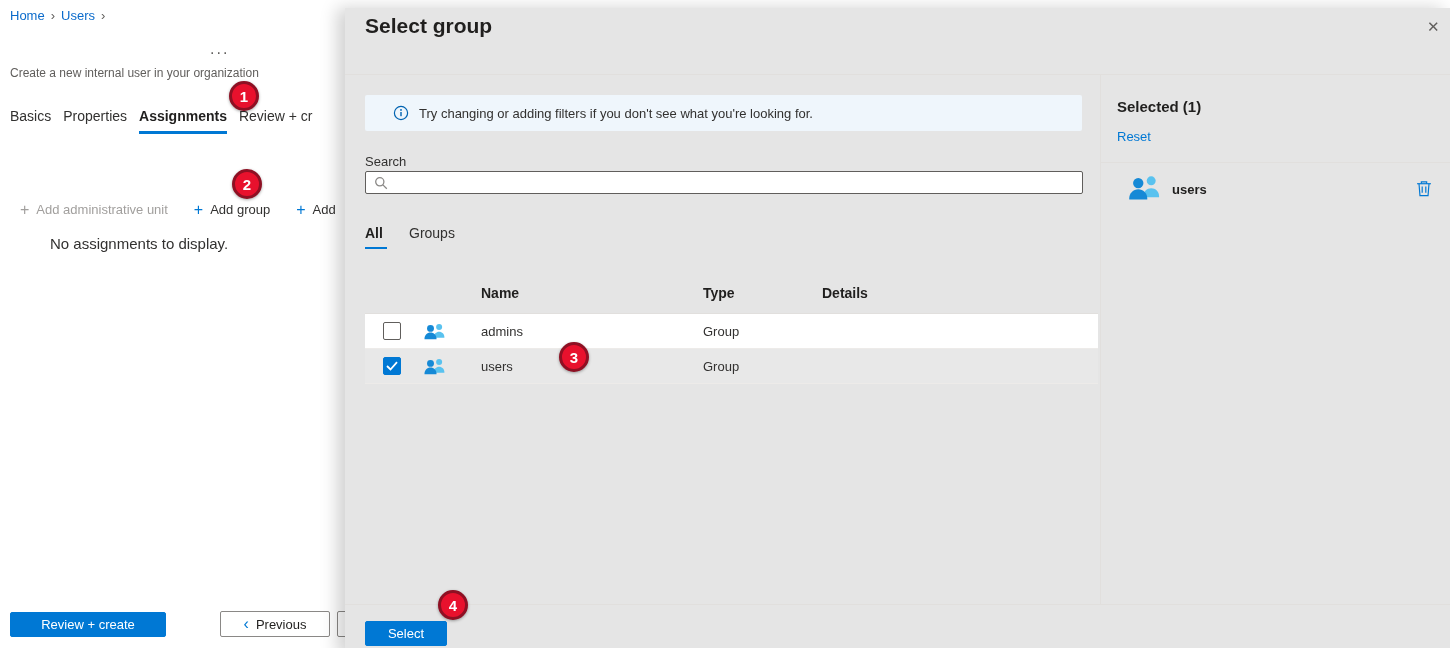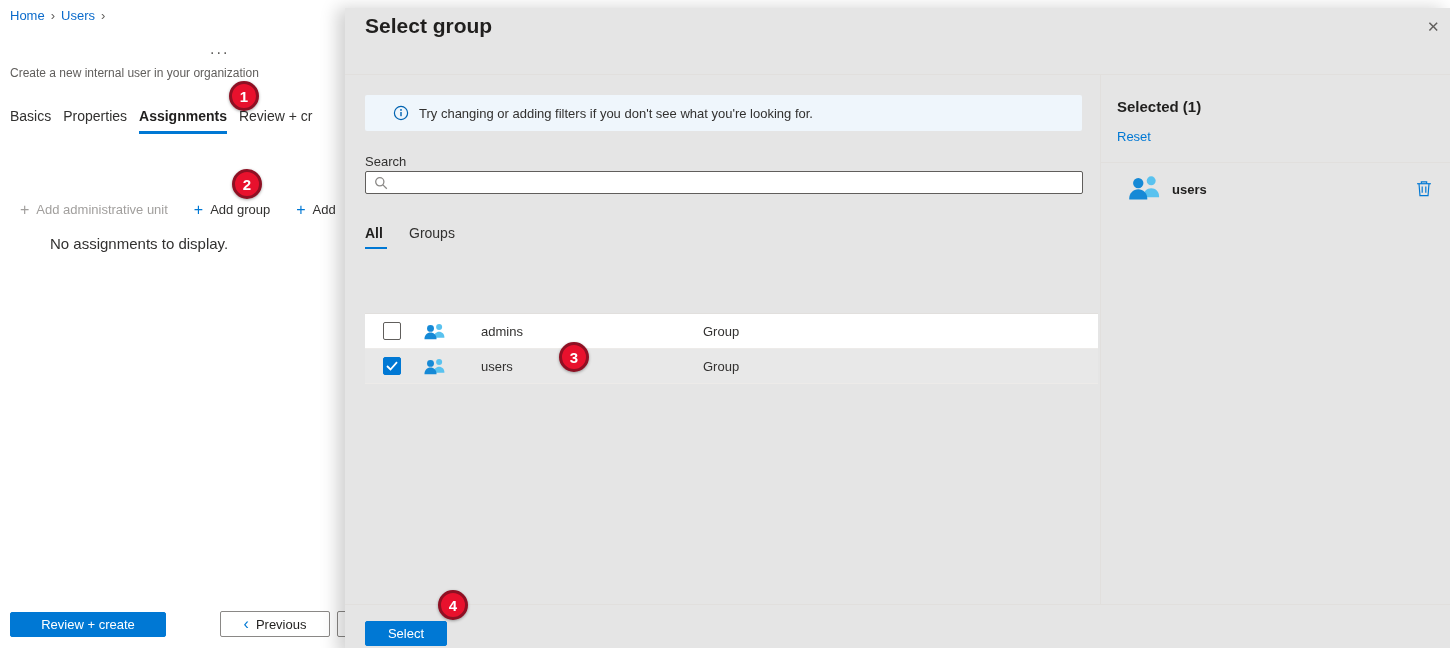--- a/index.html
+++ b/index.html
@@ -167,20 +167,25 @@
             <line x1="8.9" y1="8.9" x2="12.8" y2="12.8" stroke="#8a8886" stroke-width="1.3"></line>
           </svg>
       </span>
       <input type="text" value="" style="">
     </div>
 
     <div class="abs panel-tab tab-all active">All</div>
     <div class="abs panel-tab tab-groups">Groups</div>
     <div class="abs tab-underline"></div>
 
+    <div class="abs tbl-header">
+      <span class="col-name">Name</span>
+      <span class="col-type">Type</span>
+      <span class="col-details">Details</span>
+    </div>
     <div class="abs divider-h tbl-header-divider"></div>
 
     <div class="abs tbl-row row-admins">
       <span class="checkbox"></span>
       <span class="row-group-icon">
         <svg viewBox="0 0 32 26" width="24" height="20">
             <circle cx="21.5" cy="7.5" r="4" fill="#59c2ef"></circle>
             <path d="M14.5 21c0-3.9 3.1-7 7-7s7 3.1 7 7v1h-14z" fill="#59c2ef"></path>
             <circle cx="10" cy="9.5" r="4.6" fill="#1589d6"></circle>
             <path d="M2 23c0-4.4 3.6-8 8-8s8 3.6 8 8v1H2z" fill="#1589d6"></path>

